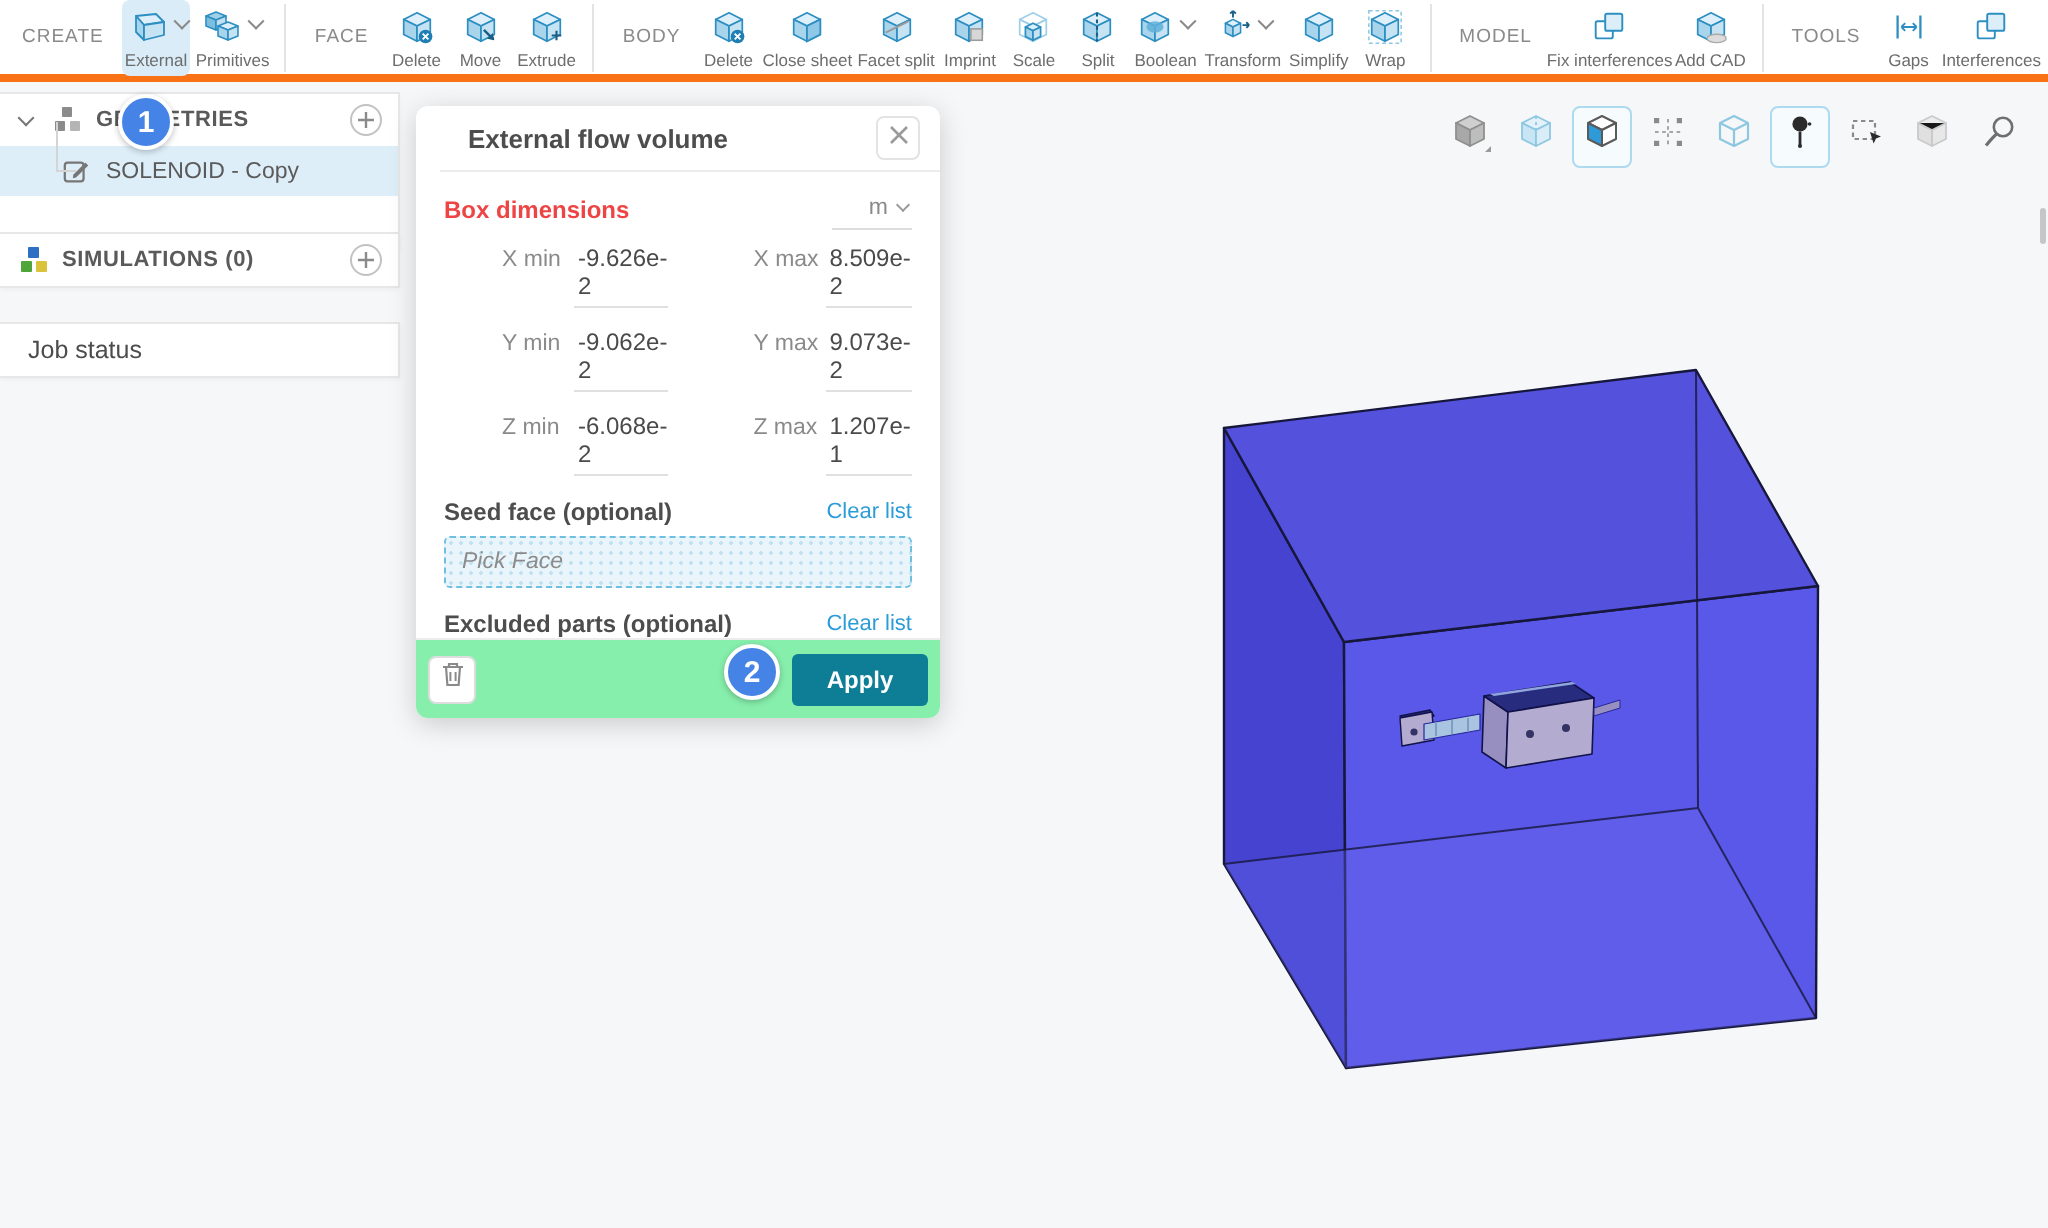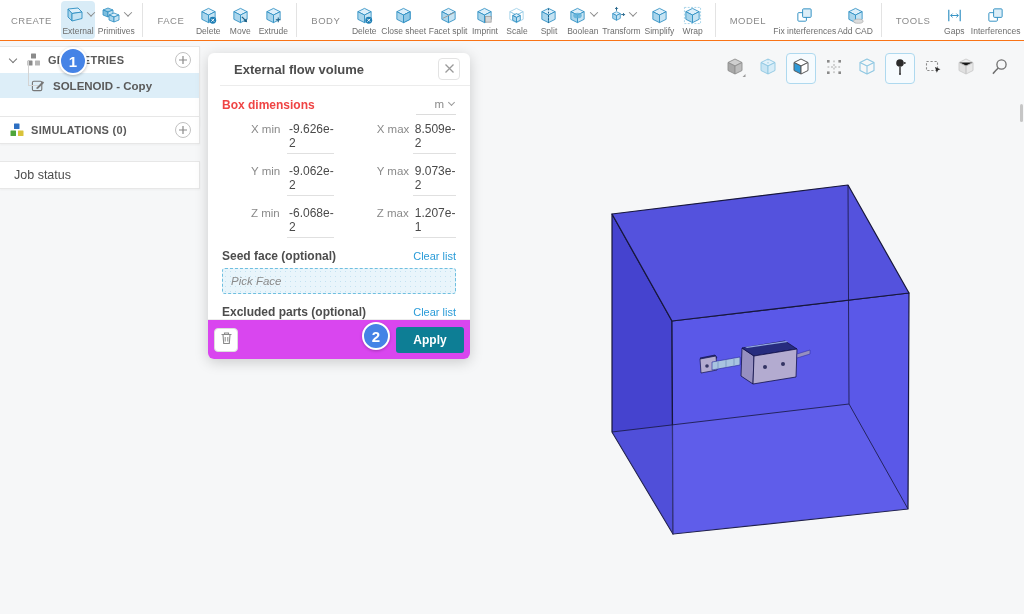--- a/index.html
+++ b/index.html
@@ -1,21 +1,21 @@
 <!DOCTYPE html>
 <html style="--accent-blue: #2b9cd8; --apply-teal: #0d7e95; --badge-blue: #4583e6; --selected-bg: #d9ecf7; --canvas-bg: #f6f7f8;"><head>
 <meta charset="utf-8">
 <style>
   * { margin:0; padding:0; box-sizing:border-box; }
   html,body { width:1024px; height:614px; overflow:hidden; }
   body { font-family:"Liberation Sans", sans-serif; background:var(--canvas-bg); position:relative; }
 
   
   .topbar { position:absolute; left:0; top:0; width:1024px; height:41px; background:#ffffff;
-            border-bottom:1px solid #f97316; display:flex; align-items:center; gap:2px; padding:16px 4px; z-index:20; }
+            border-bottom:4px solid #f97316; display:flex; align-items:center; gap:2px; padding:16px 4px; z-index:20; }
   .tb-label { font-size:9.5px; color:#8a8a8a; letter-spacing:.5px; margin:0 7px; white-space:nowrap; }
   .tb-divider { width:1px; height:34px; background:#e3e3e3; margin:0 5px; flex:0 0 auto; }
   .tb-btn { display:flex; flex-direction:column; align-items:center; justify-content:center;
             padding:2px 4px 1px; border-radius:4px; cursor:pointer; min-width:30px; height:38px; }
   .tb-btn.selected { background:var(--selected-bg); }
   .tb-icon-row { display:flex; align-items:center; height:20px; }
   .tb-icon svg { display:block; }
   .tb-chev { width:6px; height:6px; border-right:1.2px solid #8a8a8a; border-bottom:1.2px solid #8a8a8a;
              transform:rotate(45deg) translate(-1px,-1px); margin-left:4px; margin-top:-3px; }
   .tb-btn-label { font-size:8.5px; color:#6d6d6d; margin-top:1px; white-space:nowrap; }
@@ -27,21 +27,21 @@
   .side-card { position:absolute; left:0; width:200px; background:#fff; border:1px solid #e7e7e7; border-left:none;
                box-shadow:0 1px 2px rgba(0,0,0,.04); z-index:6; }
   #tree-card { top:46px; height:80px; }
   #sim-card  { top:116px; height:28px; display:flex; align-items:center; padding:0 8px; }
   #job-card  { top:161px; height:28px; display:flex; align-items:center; padding:0 14px; }
 
   .tree-row { position:relative; display:flex; align-items:center; height:26px; padding-left:10px; cursor:pointer; }
   .tree-row.child { height:25px; padding-left:30px; }
   .tree-row.child::before { content:""; position:absolute; left:28px; top:-12px; width:9px; height:24px;
                             border-left:1px solid #d4d4d4; border-bottom:1px solid #d4d4d4; }
-  .tree-row.selected { background:#ddeef8;font-weight:bold; }
+  .tree-row.selected { background:#ddeef8; }
   .tree-caret { width:6px; height:6px; border-right:1.4px solid #777; border-bottom:1.4px solid #777;
                 transform:rotate(45deg); margin-right:9px; margin-top:-3px; flex:0 0 auto; cursor:pointer; }
   .tree-icon { width:17px; height:17px; margin-right:6px; flex:0 0 auto; display:flex; align-items:center; justify-content:center; }
   .tree-label { font-size:11.5px; color:#5a5a5a; white-space:nowrap; }
   .tree-row.section .tree-label { font-weight:bold; letter-spacing:.3px; font-size:11px; }
   .tree-add { margin-left:auto; margin-right:8px; width:16px; height:16px; border:1px solid #c2c2c2; border-radius:50%;
               display:flex; align-items:center; justify-content:center; cursor:pointer; background:#fff; flex:0 0 auto; }
   #sim-card .tree-icon { margin-right:6px; }
   #sim-card .tree-label { font-weight:bold; font-size:11px; letter-spacing:.3px; color:#5a5a5a; }
   #sim-card .tree-add { margin-right:0; }
@@ -68,21 +68,21 @@
   .dim-value { font-size:12px; color:#4a4a4a; border-bottom:1px solid #e0e0e0; flex:1; padding:0 0 3px 2px; cursor:text; }
   .opt-row { display:flex; align-items:center; margin-top:11px; margin-bottom:5px; }
   .opt-label { font-size:12px; font-weight:bold; color:#4d4d4d; }
   .clear-link { margin-left:auto; font-size:11px; color:var(--accent-blue); cursor:pointer; }
   .pick-input { height:26px; border-radius:3px; display:flex; align-items:center; padding:0 8px;
                 font-size:11.5px; font-style:italic; color:#8b8b8b; cursor:pointer; }
   .pick-face { background-color:#e9f5fb; border:1px dashed #6fbfe0;
                background-image:radial-gradient(#c3e2f1 .8px, transparent .9px); background-size:5px 5px; }
   .pick-volumes { background:#fff; border:1px solid #f0caca; }
   .dlg-footer { position:absolute; left:0; bottom:0; width:100%; height:40px; border-top:1px solid #ececec;
-                display:flex; align-items:center; padding:0 6px; border-radius:0 0 6px 6px; background:#d946ef; }
+                display:flex; align-items:center; padding:0 6px; border-radius:0 0 6px 6px; background:#86efac; }
   .trash-btn { width:24px; height:24px; border:1px solid #ddd; border-radius:4px; background:#fff;
                display:flex; align-items:center; justify-content:center; cursor:pointer; }
   .apply-btn { margin-left:auto; width:68px; height:26px; background:var(--apply-teal); color:#fff; font-size:12px;
                font-weight:bold; border:none; border-radius:3px; cursor:pointer; font-family:"Liberation Sans",sans-serif; }
 
   
   .step-badge { position:absolute; width:28px; height:28px; border-radius:50%; background:var(--badge-blue);
                 border:2px solid #fff; color:#fff; font-size:15px; font-weight:bold; display:flex; align-items:center;
                 justify-content:center; z-index:15; box-shadow:0 1px 3px rgba(0,0,0,.25); }
   #badge-1 { left:59px; top:47px; }

